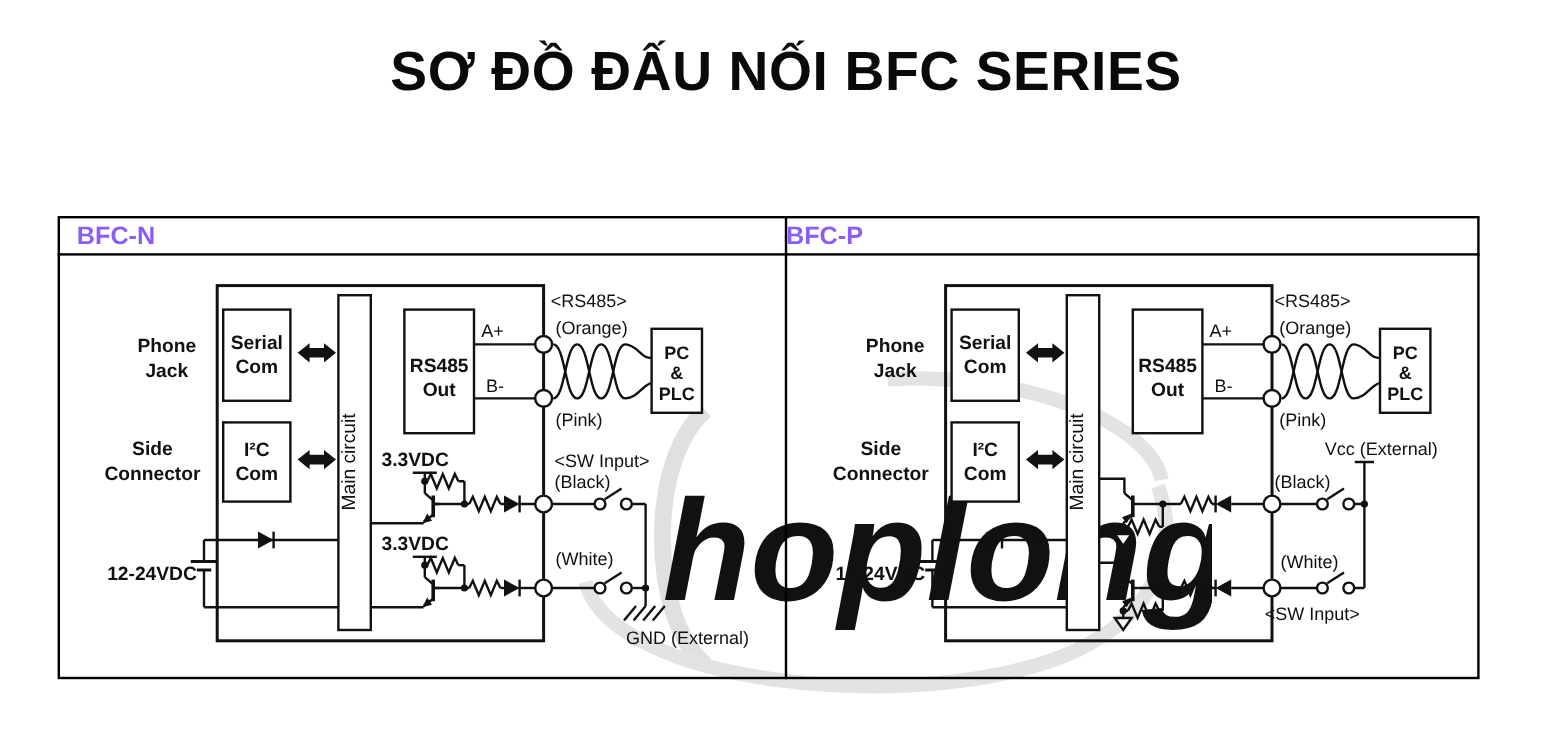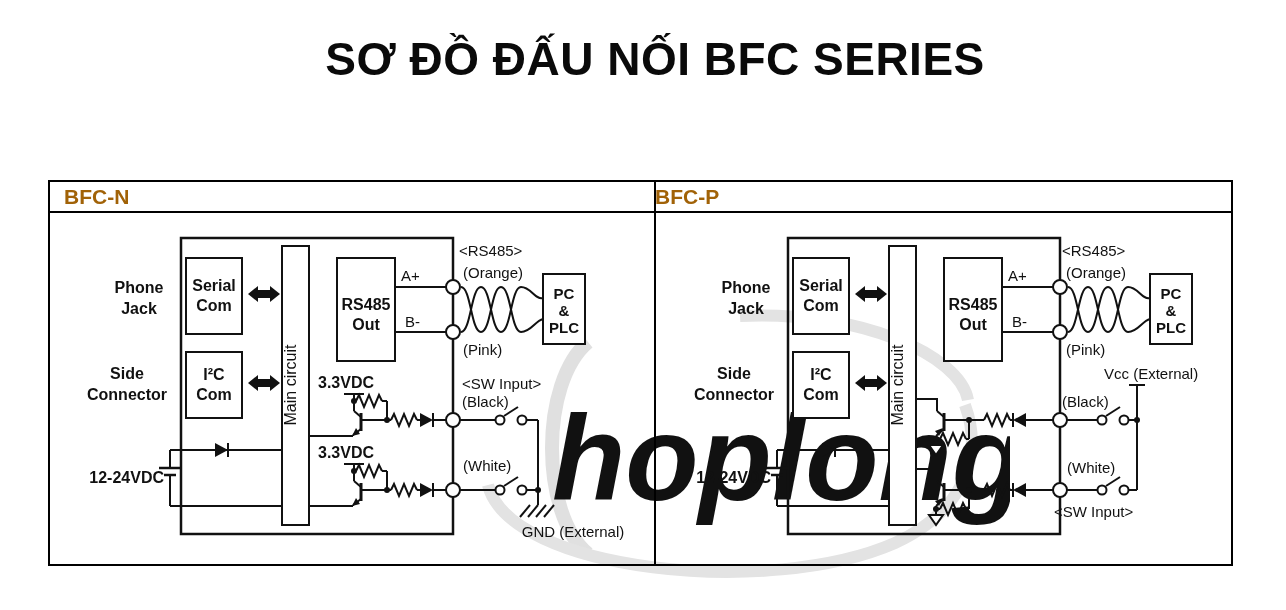--- a/index.html
+++ b/index.html
@@ -5,21 +5,21 @@
   html,body{margin:0;padding:0;background:#fff;}
   .stage{position:relative;width:1286px;height:610px;background:#fff;overflow:hidden;
          font-family:"Liberation Sans","DejaVu Sans",sans-serif;color:#111;}
   .title{position:absolute;top:20px;left:0;width:100%;text-align:center;
          font-size:46px;font-weight:bold;letter-spacing:0.5px;color:#0a0a0a;margin:12px;}
   .wm{position:absolute;left:440px;top:300px;z-index:0;}
   .tbl-outer{position:absolute;left:48px;top:180px;width:1185px;height:386px;
              border:2px solid #000;box-sizing:border-box;z-index:1;}
   .tbl-header-line{position:absolute;left:48px;top:211px;width:1185px;height:2px;background:#000;z-index:2;}
   .tbl-divider{position:absolute;left:654px;top:180px;width:2px;height:386px;background:#000;z-index:2;}
-  .hdr{position:absolute;top:185px;font-size:21px;font-weight:bold;color:#a16207;z-index:3;text-align:center;}
+  .hdr{position:absolute;top:185px;font-size:21px;font-weight:bold;color:#8b5cf6;z-index:3;text-align:center;}
   .hdr.left{left:64px;} .hdr.right{left:655px;}
   svg.panel{position:absolute;top:213px;z-index:2;}
   svg.panel.left{left:49px;} svg.panel.right{left:656px;}
   svg text{fill:#111;}
   .lbl{font-size:15px;}
   .lblb{font-size:15px;font-weight:bold;}
   .lblb16{font-size:16px;font-weight:bold;}
   .wire{stroke:#111;stroke-width:2;fill:none;}
   .boxline{stroke:#111;stroke-width:2.5;fill:none;}
   .boxline2{stroke:#111;stroke-width:2;fill:#fff;}

